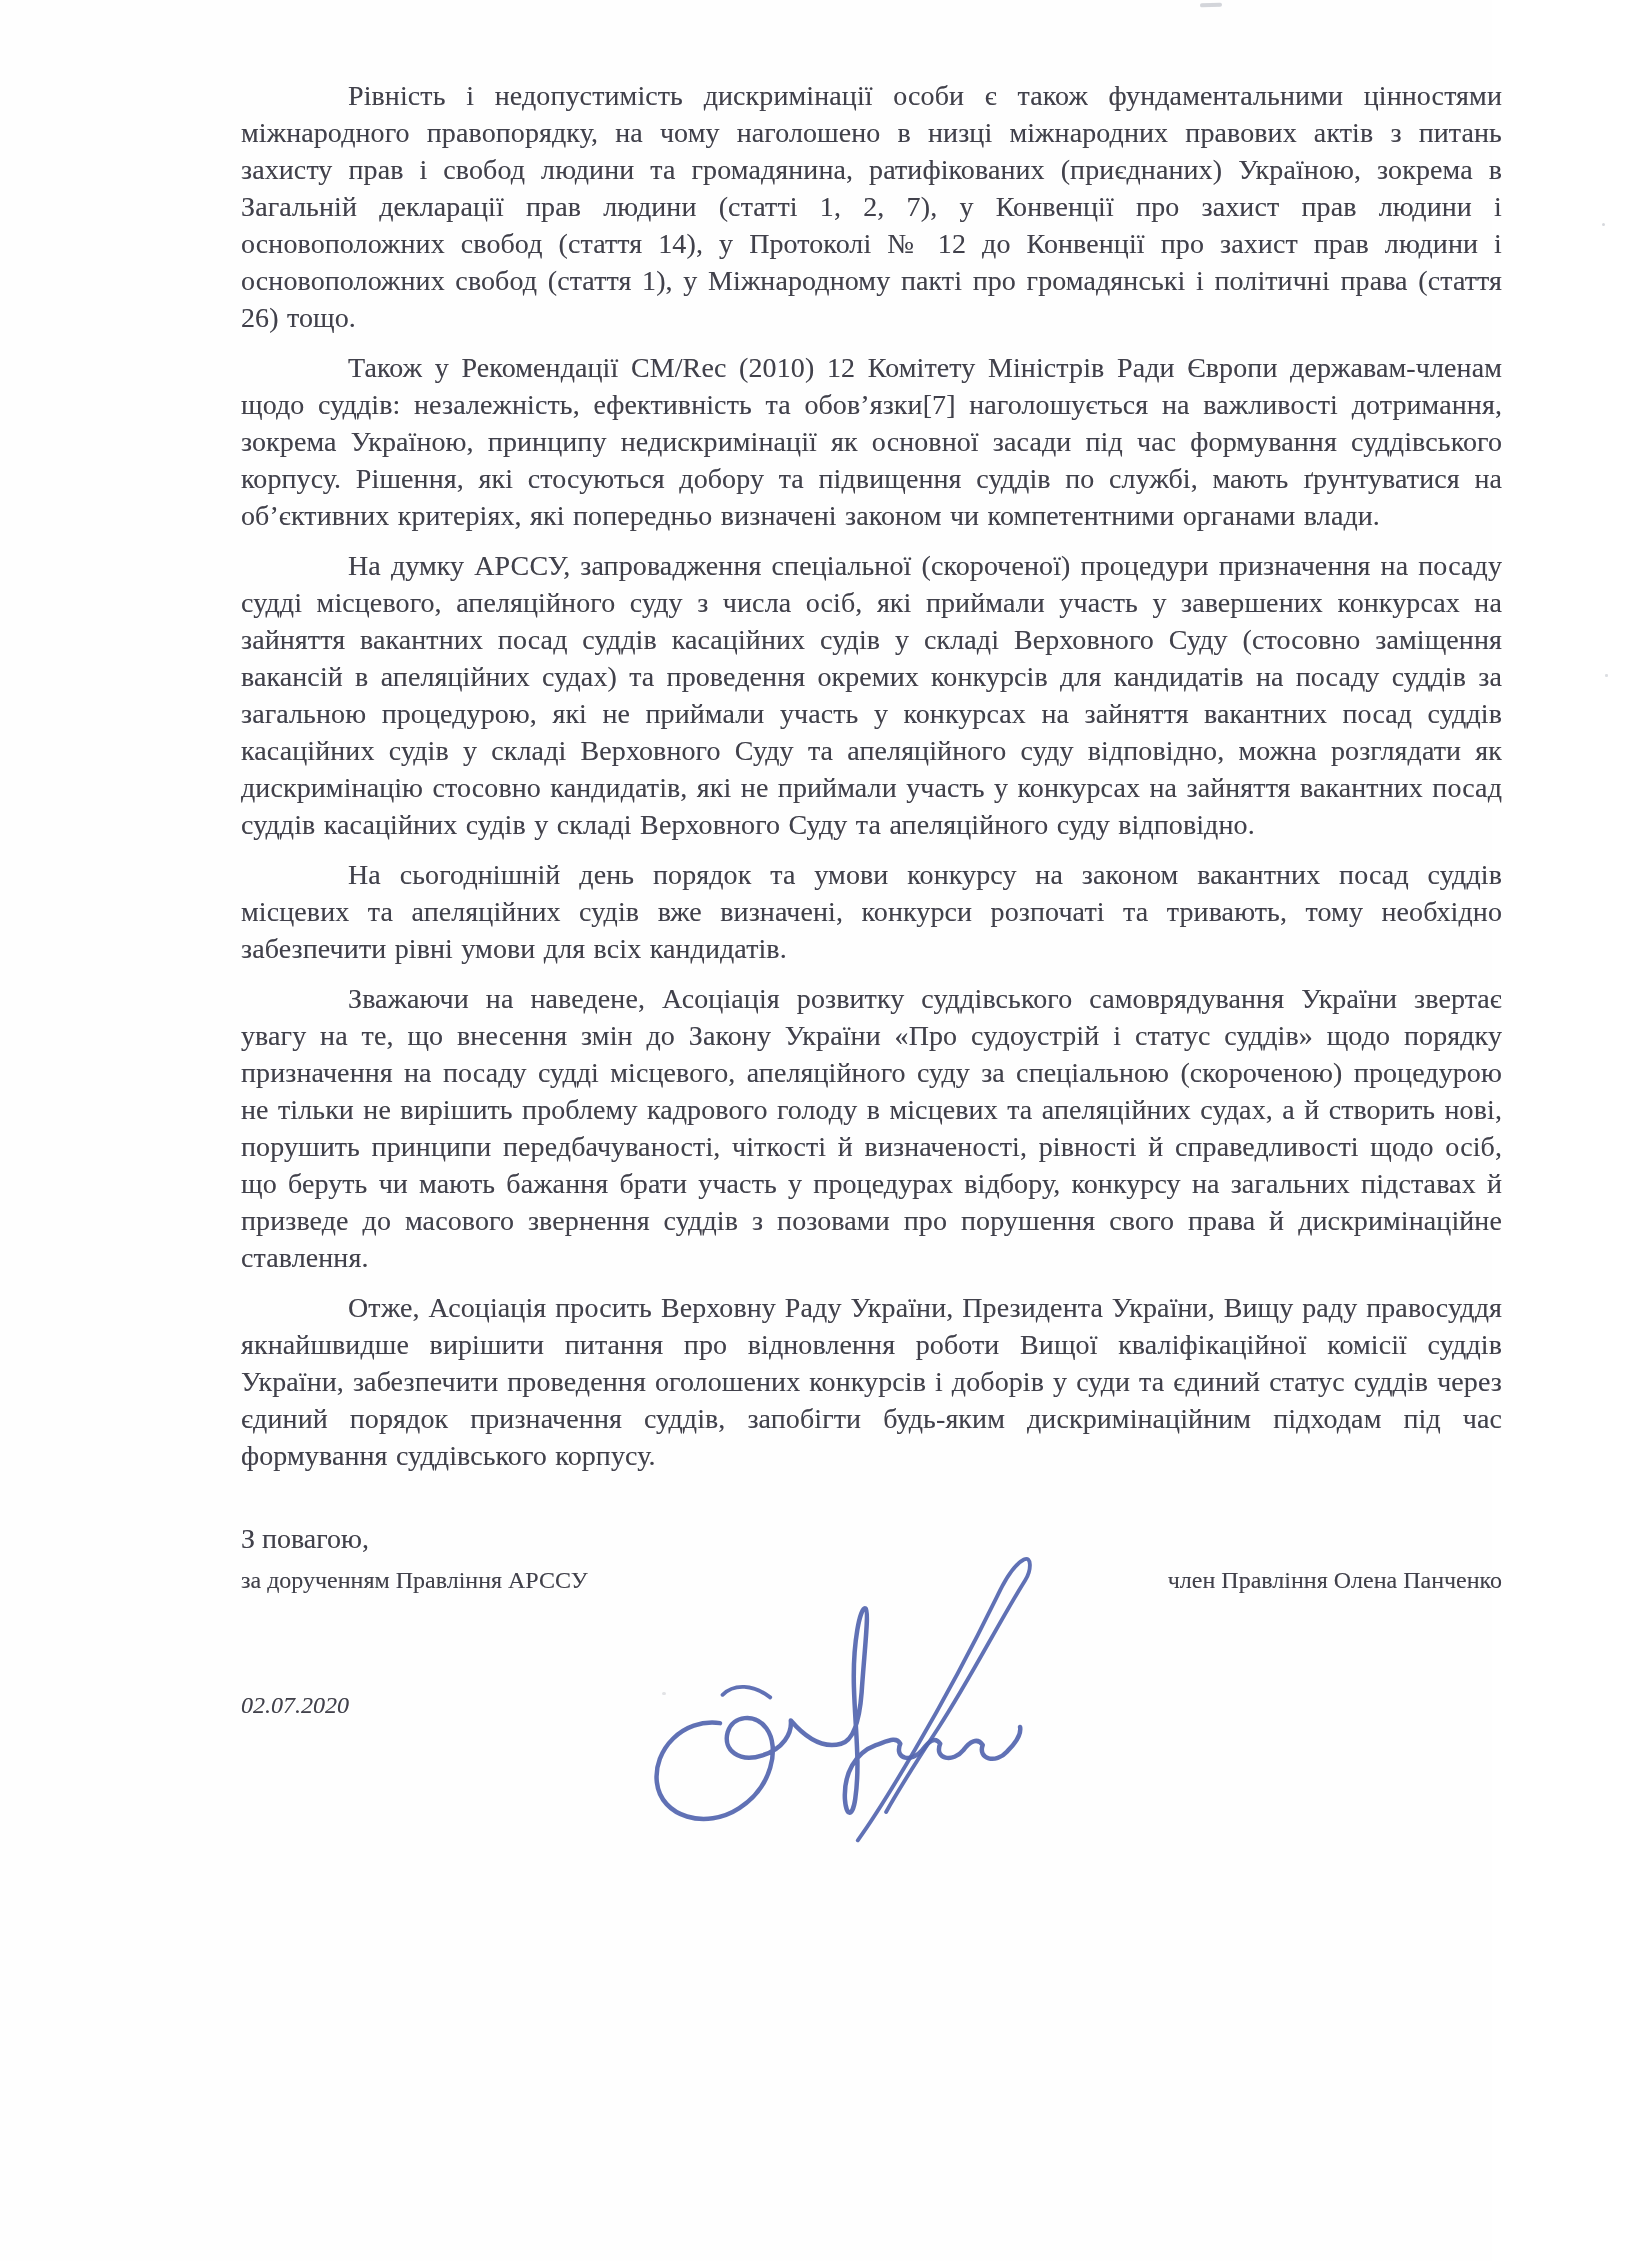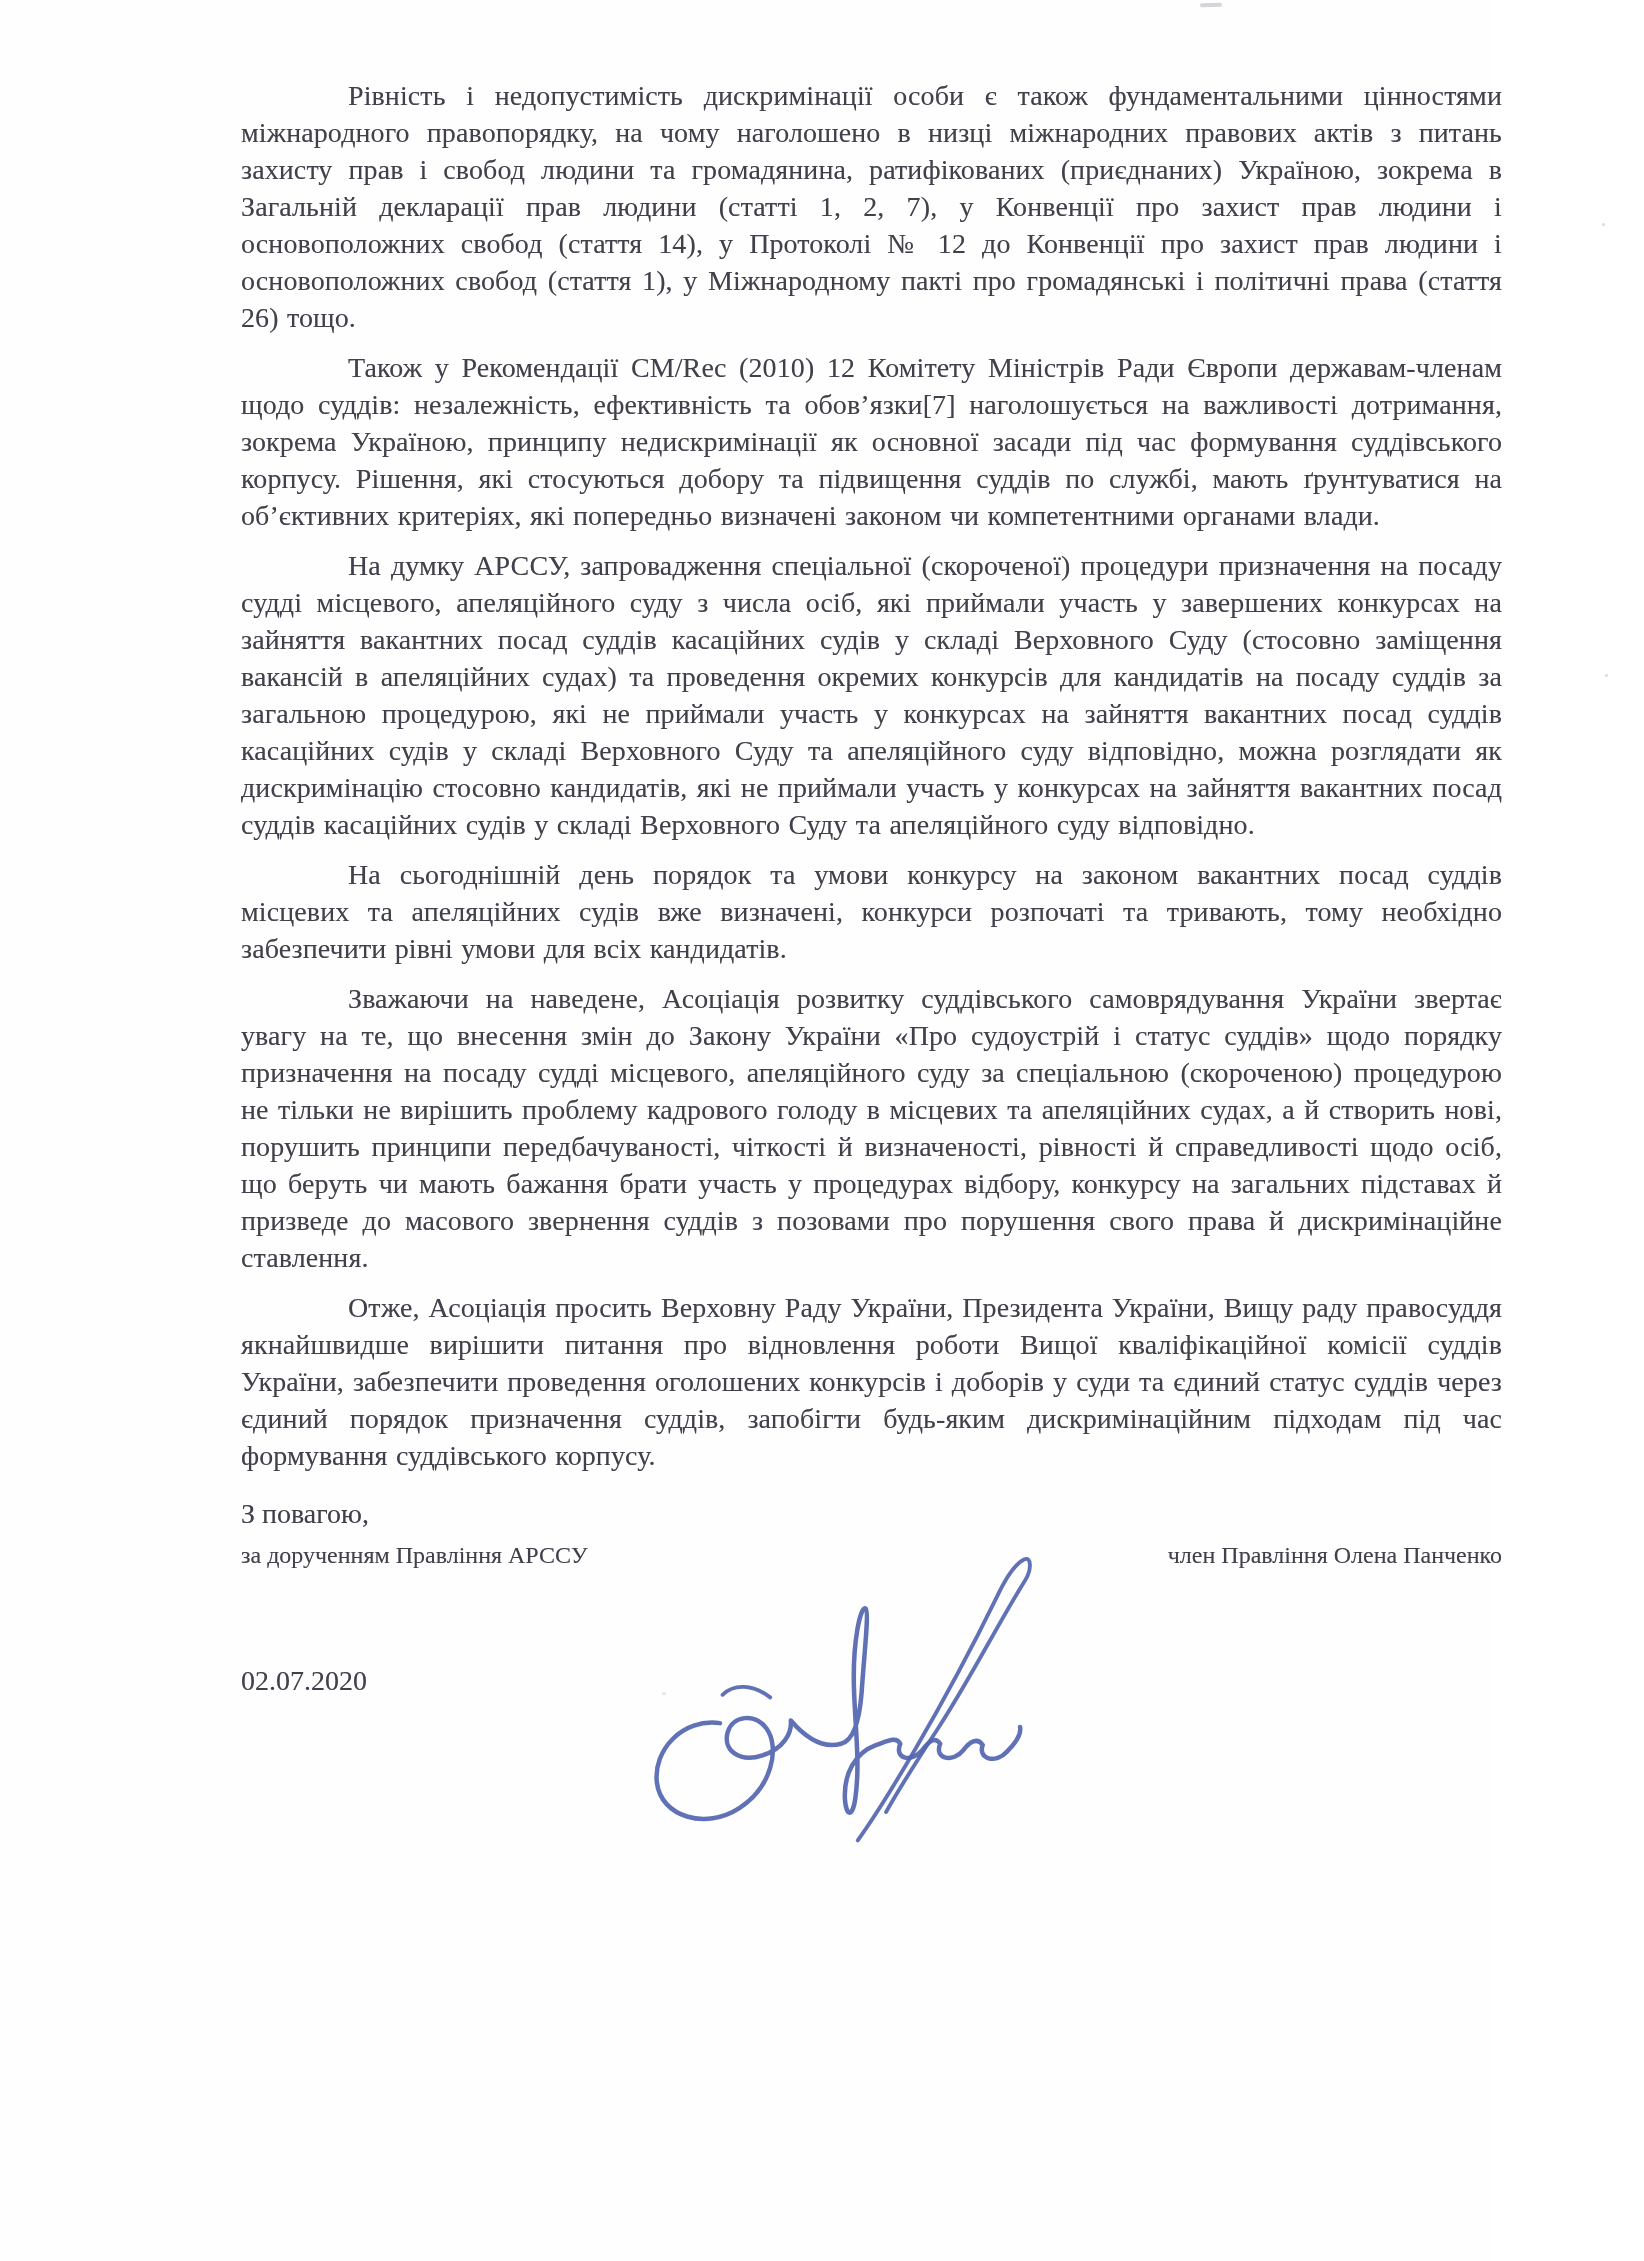--- a/index.html
+++ b/index.html
@@ -39,42 +39,43 @@
     margin:0 0 13px 0;
     font-size:28px;
     line-height:37px;
     text-align:justify;
     text-indent:107px;
     letter-spacing:0.1px;
     word-spacing:1.3px;
     text-shadow:0 0 0.6px rgba(65,65,75,.35);
   }
   .closing{
-    margin-top:21px;
+    margin-top:46px;
   }
   .closing .salutation{
     font-size:28px;line-height:37px;
     text-shadow:0 0 0.6px rgba(65,65,75,.35);
   }
   .signature-row{
     position:relative;
     margin-top:5.2px;
     display:flex;
     justify-content:space-between;
     align-items:flex-start;
     font-size:24px;line-height:37px;
     text-shadow:0 0 0.6px rgba(65,65,75,.35);
   }
   .signature-row .signer{
     text-align:center;
   }
   .date-line{
     margin-top:88px;
-    font-size:28px;line-height:37px;
+    font-size:24px;line-height:37px;
     text-shadow:0 0 0.6px rgba(65,65,75,.35);
+    font-style:italic;
   }
   .signature-ink{
     position:absolute;
     left:644px;top:1526px;
     width:425px;height:335px;
     pointer-events:none;
   }
   .signature-ink path{
     fill:none;
     stroke:var(--ink-color);

